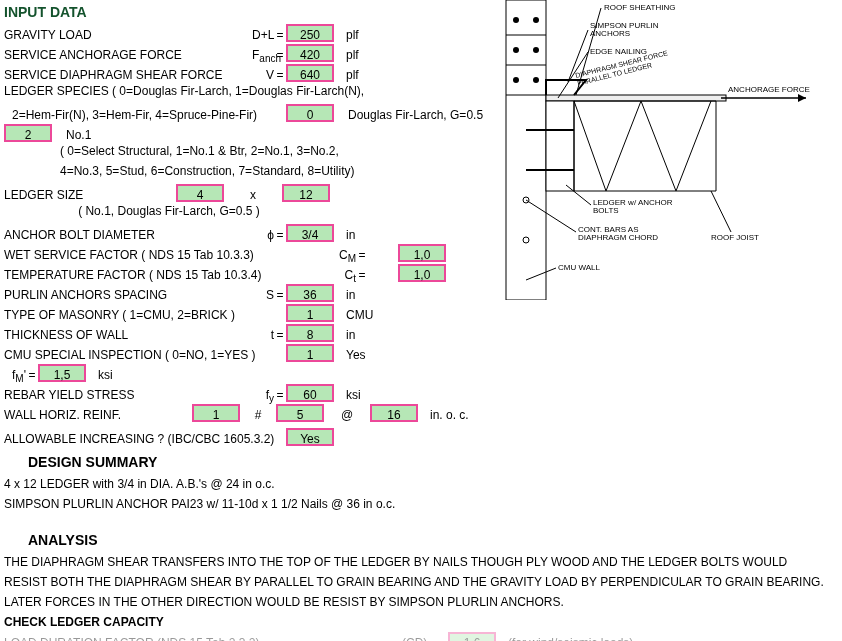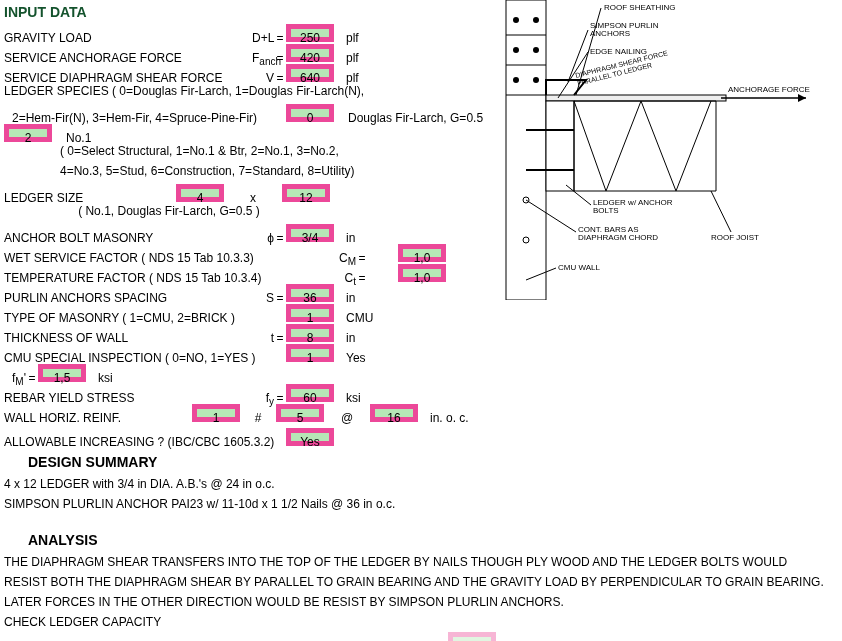--- a/index.html
+++ b/index.html
@@ -22,21 +22,21 @@
     .sym { display: inline-block; text-align: right; }
     .sym sub { font-size: 10px; vertical-align: sub; }
     .eq { width: 12px; text-align: center; display: inline-block; }
     .val {
       display: inline-block;
       background: #b6e7b6;
       text-align: center;
       width: 48px;
       height: 18px;
       line-height: 18px;
-      border: 5px solid #ec4899;
+      border: 2px solid #ec4899;
     }
     .unit { display: inline-block; margin-left: 12px; }
     .desc { margin-left: 14px; }
     .section-title {
       font-weight: bold;
       font-size: 14px;
       margin-top: 6px;
       margin-bottom: 4px;
       padding-left: 24px;
     }
@@ -116,21 +116,21 @@
   <span class="label" style="width:172px">LEDGER SIZE</span>
   <span class="val">4</span>
   <span style="width:58px;text-align:center;display:inline-block">x</span>
   <span class="val">12</span>
 </div>
 <div class="row">
   <span class="center-note">( No.1, Douglas Fir-Larch, G=0.5 )</span>
 </div>
 
 <div class="row">
-  <span class="label" style="width:256px">ANCHOR BOLT MASONRY</span>
+  <span class="label" style="width:256px">ANCHOR BOLT DIAMETER</span>
   <span class="sym" style="width:14px">ϕ</span>
   <span class="eq">=</span>
   <span class="val">3/4</span>
   <span class="unit">in</span>
 </div>
 
 <div class="row">
   <span class="label" style="width:334px">WET SERVICE FACTOR ( NDS 15 Tab 10.3.3)</span>
   <span class="sym" style="width:18px"><span>C</span><sub>M</sub></span>
   <span class="eq">=</span>
@@ -203,21 +203,21 @@
   <span class="label" style="width:282px">ALLOWABLE INCREASING ? (IBC/CBC 1605.3.2)</span>
   <span class="val">Yes</span>
 </div>
 
 <div class="section-title">DESIGN SUMMARY</div>
 <div class="para">4 x 12 LEDGER with 3/4 in DIA. A.B.'s @ 24 in o.c.</div>
 <div class="para">SIMPSON PLURLIN ANCHOR PAI23 w/ 11-10d x 1 1/2 Nails @ 36 in o.c.</div>
 
 <div class="section-title" style="margin-top:18px">ANALYSIS</div>
 <div class="para" style="max-width:820px">THE DIAPHRAGM SHEAR TRANSFERS INTO THE TOP OF THE LEDGER BY NAILS THOUGH PLY WOOD AND THE LEDGER BOLTS WOULD RESIST BOTH THE DIAPHRAGM SHEAR BY PARALLEL TO GRAIN BEARING AND THE GRAVITY LOAD BY PERPENDICULAR TO GRAIN BEARING. LATER FORCES IN THE OTHER DIRECTION WOULD BE RESIST BY SIMPSON PLURLIN ANCHORS.</div>
-<div class="para" style="font-weight:normal">CHECK LEDGER CAPACITY</div>
+<div class="para" style="font-weight:bold">CHECK LEDGER CAPACITY</div>
 
 <div class="row" style="opacity:0.4;overflow:hidden;height:12px">
   <span class="label" style="width:398px">LOAD DURATION FACTOR (NDS 15 Tab 2.3.2)</span>
   <span style="width:30px">(CD)</span>
   <span style="width:16px"></span>
   <span class="val">1,6</span>
   <span class="unit">(for wind/seismic loads)</span>
 </div>
 
 <div class="diagram">

